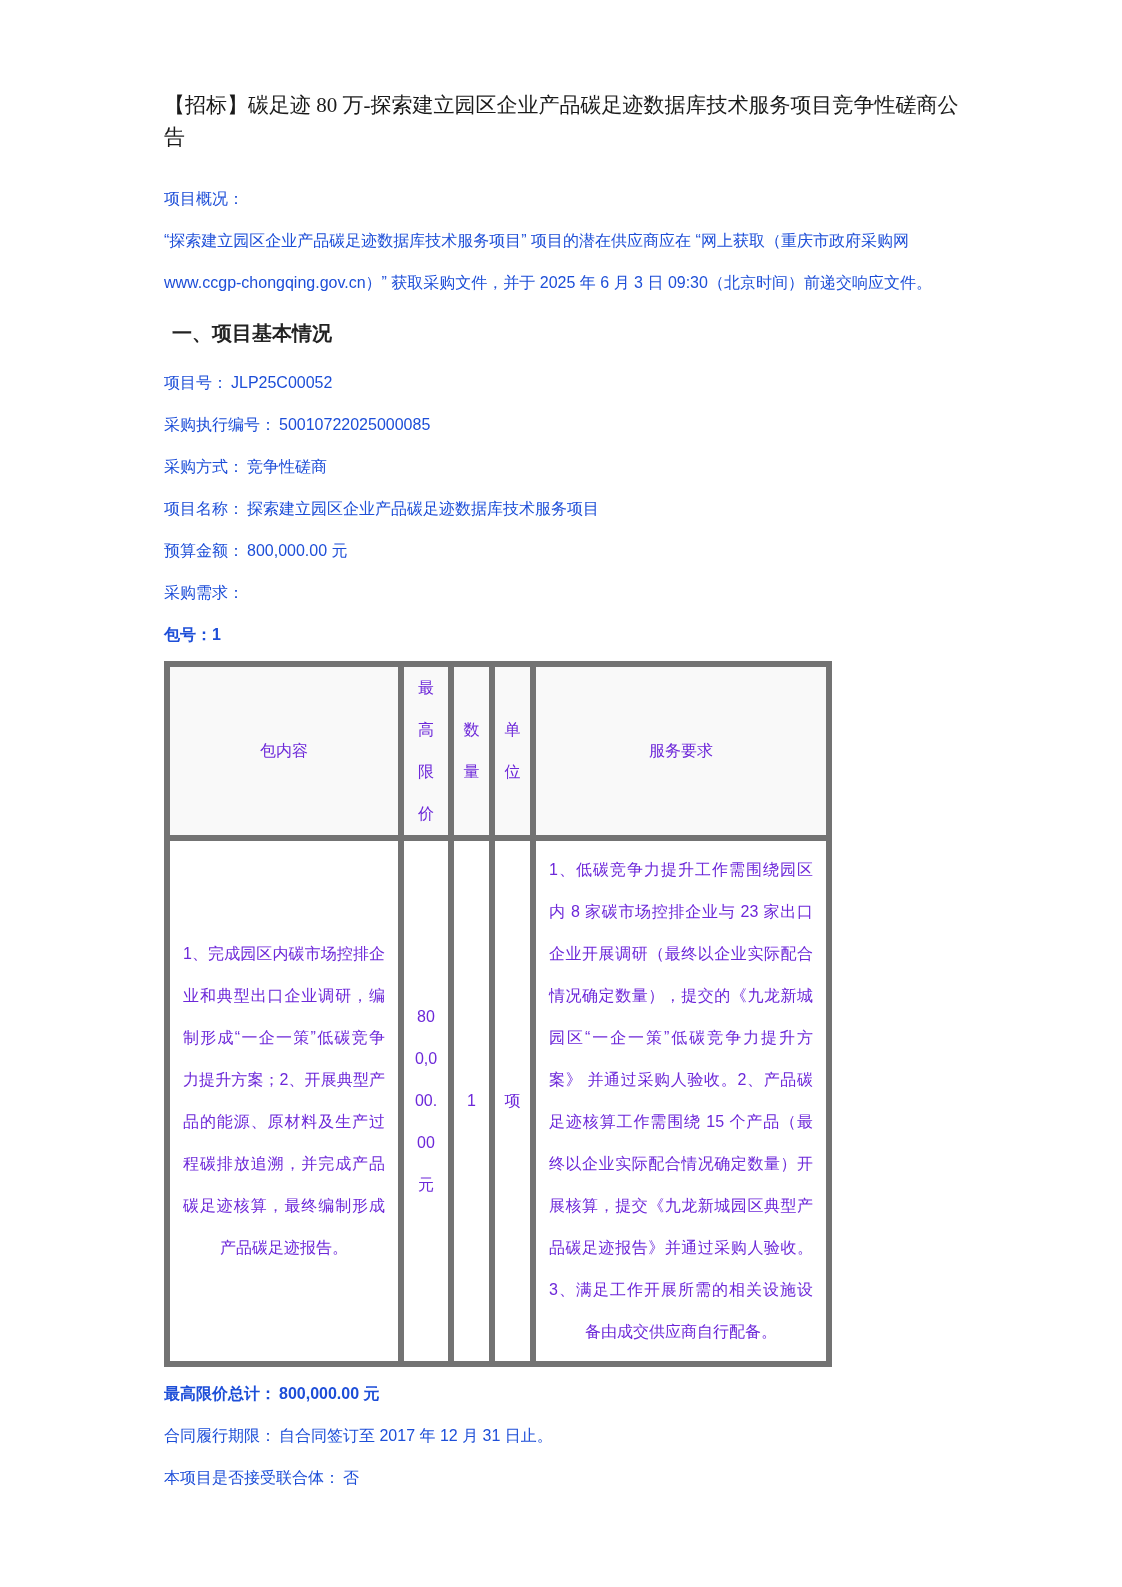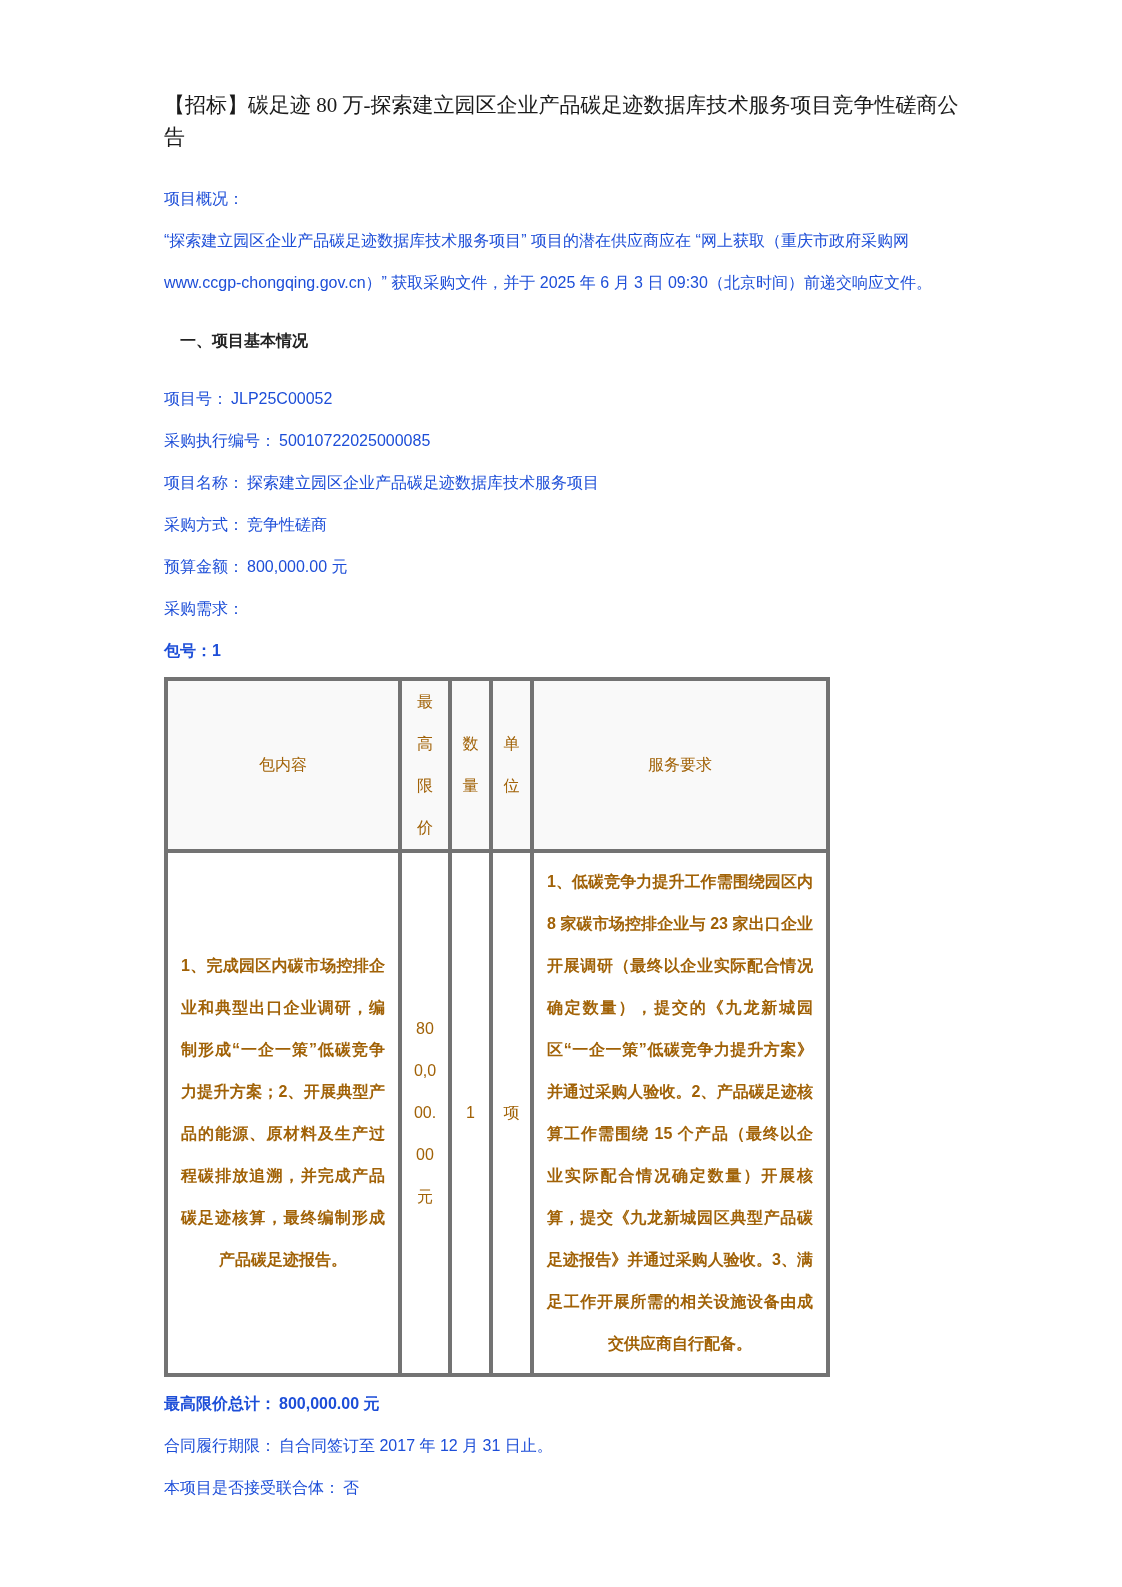--- a/index.html
+++ b/index.html
@@ -7,67 +7,67 @@
   .page {
     width: 1030px; min-height: 1587px; box-sizing: border-box;
     background: #ffffff; padding: 90px 112px 60px 118px; margin: 0 auto;
   }
   .doc-title {
     font-family: "Liberation Serif", "DejaVu Serif", serif;
     font-size: 21px; font-weight: 400; color: #1a1a1a;
     line-height: 1.5; margin: 0 0 25px 0;
   }
   .line { font-size: 16px; line-height: 42px; margin: 0; color: #1d4ed8; }
-  .section-heading { font-size: 16px; font-weight: 700; line-height: 42px; margin: 16px; color: #222222; }
+  .section-heading { font-size: 20px; font-weight: 700; line-height: 42px; margin: 8px; color: #222222; }
   .bold { font-weight: 700; }
   .latin-serif { font-family: Liberation Sans, sans-serif; }
   .field-value { margin-left: 3px; }
 
   table.pkg-table {
     border-collapse: collapse; table-layout: fixed; width: 662px;
     margin: 5px 0 6px 0;
   }
   .pkg-table th, .pkg-table td {
-    border: 4px solid #737373; font-size: 16px; font-weight: 400;
+    border: 6px solid #737373; font-size: 16px; font-weight: 400;
     line-height: 42px; vertical-align: middle; text-align: center;
-    color: #a16207; padding: 0 8px; box-sizing: border-box;
+    color: #6d28d9; padding: 0 8px; box-sizing: border-box;
   }
   .pkg-table th { background: #f9f9f9; }
   col.c1 { width: 234px; }
   col.c2 { width: 50px; }
   col.c3 { width: 41px; }
   col.c4 { width: 41px; }
   col.c5 { width: 296px; }
   .vh { display: inline-block; width: 1em; word-break: break-all; text-align: center; line-height: 42px; }
   td.cell-flow {
     text-align: justify; text-align-last: center;
-    word-break: break-all; padding: 8px 13px; font-weight: bold;
+    word-break: break-all; padding: 8px 13px;
   }
   td.cell-price { word-break: break-all; padding: 0 8px; }
 </style>
 </head>
 <body>
 
 <div class="page">
 
   <h1 class="doc-title">【招标】碳足迹 80 万-探索建立园区企业产品碳足迹数据库技术服务项目竞争性磋商公告</h1>
 
   <p class="line">项目概况：</p>
 
   <p class="line">“探索建立园区企业产品碳足迹数据库技术服务项目” 项目的潜在供应商应在 “网上获取（重庆市政府采购网 www.ccgp-chongqing.gov.cn）” 获取采购文件，并于 2025 年 6 月 3 日 09:30（北京时间）前递交响应文件。</p>
 
   <h2 class="section-heading">一、项目基本情况</h2>
 
   <p class="line"><span>项目号：</span><span class="field-value latin-serif">JLP25C00052</span></p>
 
   <p class="line"><span>采购执行编号：</span><span class="field-value latin-serif">50010722025000085</span></p>
 
+  <p class="line"><span>采购方式：</span><span class="field-value">竞争性磋商</span></p>
+
   <p class="line"><span>项目名称：</span><span class="field-value">探索建立园区企业产品碳足迹数据库技术服务项目</span></p>
-
-  <p class="line"><span>采购方式：</span><span class="field-value">竞争性磋商</span></p>
 
   <p class="line"><span>预算金额：</span><span class="field-value latin-serif">800,000.00 元</span></p>
 
 
   <p class="line"><span>采购需求：</span><span class="field-value"></span></p>
 
   <p class="line bold">包号：1</p>
 
   <table class="pkg-table">
     <colgroup>

